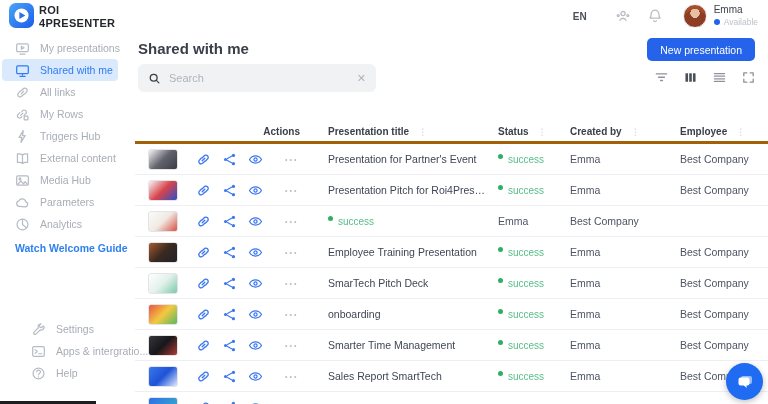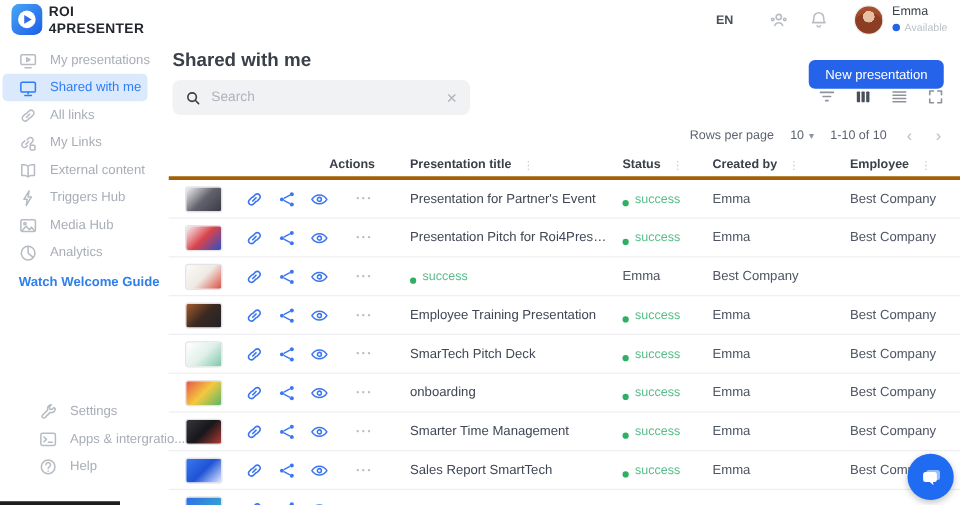--- a/index.html
+++ b/index.html
@@ -43,21 +43,21 @@
   .side-bottom { position:absolute; left:16px; right:0; bottom:20px; }
   .collapse-strip { position:absolute; left:0; bottom:0; width:120px; height:18px; background:#e2e2e6;
     display:flex; align-items:center; gap:8px; padding-left:10px; cursor:pointer; }
   .collapse-strip .c-icon { width:13px; height:13px; color:#4b5058; }
   .collapse-label { font-size:10px; font-weight:600; color:#363b43; white-space:nowrap; }
   .edge-artifact { position:absolute; left:0; bottom:0; width:96px; height:3px; background:#1d1d20; z-index:6; }
 
   
   .main { position:absolute; left:120px; top:32px; right:0; bottom:0; background:#fff; }
   .page-title { position:absolute; left:18px; top:8px; font-size:15px; font-weight:700; color:#3a4049; }
-  .new-btn { position:absolute; right:13px; top:16px; height:23px; padding:0 13px; background:#2563ea; color:#fff;
+  .new-btn { position:absolute; right:13px; top:6px; height:23px; padding:0 13px; background:#2563ea; color:#fff;
     border:none; border-radius:5px; font-size:10.5px; font-weight:500; display:flex; align-items:center; cursor:pointer;
     font-family:"Liberation Sans", sans-serif; }
   .searchbox { position:absolute; left:18px; top:32px; width:238px; height:28px; background:#f1f2f4;
     border-radius:6px; display:flex; align-items:center; padding:0 10px; gap:8px; }
   .search-ic { width:13px; height:13px; color:#3c4043; flex:0 0 13px; }
   .searchbox input { flex:1; border:none; background:transparent; outline:none; font-size:11px; color:#3f4654;
     font-family:"Liberation Sans", sans-serif; }
   .searchbox input::placeholder { color:#aeb3bc; }
   .search-clear { font-size:11px; color:#aeb3bc; cursor:pointer; }
   .view-icons { position:absolute; right:12px; top:38px; display:flex; align-items:center; gap:14px; }
@@ -77,21 +77,21 @@
   .th { display:flex; align-items:center; gap:9px; }
   .th-actions { justify-content:flex-end; padding-right:28px; }
   .kebab { font-size:9px; color:#c3c7cf; cursor:pointer; font-weight:400; }
   .trow { height:31px; border-bottom:1px solid #efeff3; font-size:10.5px; color:#474e5c; cursor:default; }
   .c-thumb { padding-left:13px; }
   .thumb { width:30px; height:21px; border-radius:3px; border:1px solid #e4e4e8; cursor:pointer; }
   .c-actions { display:flex; align-items:center; gap:11px; padding-left:3px; }
   .aicon { width:15px; height:15px; color:#3b76f0; cursor:pointer; flex:0 0 15px; }
   .more { font-size:7px; letter-spacing:2px; color:#b9bdc6; cursor:pointer; margin-left:11px; }
   .c-title { color:#3f4654; cursor:pointer; white-space:nowrap; overflow:hidden; text-overflow:ellipsis; padding-right:10px; }
-  .c-status { display:flex; align-items:flex-end; gap:5px; }
+  .c-status { display:flex; align-items:flex-start; gap:5px; }
   .sdot { width:5px; height:5px; border-radius:50%; background:#2faf63; }
   .stext { font-size:10px; color:#58bd8a; }
   .c-created, .c-company { color:#4d5462; }
 
   
   .chat-btn { position:absolute; right:5px; bottom:4px; width:37px; height:37px; border-radius:50%;
     background:#1f6bf1; box-shadow:0 2px 6px rgba(0,0,0,.25); cursor:pointer; z-index:9;
     display:flex; align-items:center; justify-content:center; }
   .chat-btn svg { width:20px; height:20px; }
 </style>
@@ -172,47 +172,55 @@
         </span>
     <span class="s-label">All links</span>
   </div>
       <div class="side-item">
     <span class="s-icon">
           <svg viewBox="0 0 16 16" fill="none" stroke="currentColor" stroke-width="1.3" stroke-linecap="round" stroke-linejoin="round">
             <path d="M6 9l2.4-2.4M5.2 6L3.6 7.6a2.3 2.3 0 103.2 3.2l.6-.6M9.6 9l1.6-1.6a2.3 2.3 0 10-3.2-3.2l-.8.8"></path>
             <rect x="9.8" y="9.8" width="4" height="4" rx="0.8"></rect>
           </svg>
         </span>
-    <span class="s-label">My Links</span>
+    <span class="s-label">My Rows</span>
+  </div>
+      <div class="side-item">
+    <span class="s-icon">
+          <svg viewBox="0 0 16 16" fill="none" stroke="currentColor" stroke-width="1.3" stroke-linecap="round" stroke-linejoin="round">
+            <path d="M8.8 1.8L4.4 9h2.8l-.8 5.2L10.8 7H8z"></path>
+          </svg>
+        </span>
+    <span class="s-label">Triggers Hub</span>
   </div>
       <div class="side-item">
     <span class="s-icon">
           <svg viewBox="0 0 16 16" fill="none" stroke="currentColor" stroke-width="1.3" stroke-linecap="round" stroke-linejoin="round">
             <path d="M8 4.3C7 3.4 5.7 3 4.4 3H2.6v9.2h2.3c1.2 0 2.3.4 3.1 1.2.8-.8 1.9-1.2 3.1-1.2h2.3V3h-1.8C10.3 3 9 3.4 8 4.3v8.9"></path>
           </svg>
         </span>
     <span class="s-label">External content</span>
-  </div>
-      <div class="side-item">
-    <span class="s-icon">
-          <svg viewBox="0 0 16 16" fill="none" stroke="currentColor" stroke-width="1.3" stroke-linecap="round" stroke-linejoin="round">
-            <path d="M8.8 1.8L4.4 9h2.8l-.8 5.2L10.8 7H8z"></path>
-          </svg>
-        </span>
-    <span class="s-label">Triggers Hub</span>
   </div>
       <div class="side-item">
     <span class="s-icon">
           <svg viewBox="0 0 16 16" fill="none" stroke="currentColor" stroke-width="1.3" stroke-linecap="round" stroke-linejoin="round">
             <rect x="1.8" y="3" width="12.4" height="10" rx="1.2"></rect>
             <circle cx="5.3" cy="6.3" r="1"></circle>
             <path d="M3 12.2l3.3-3.7 2.8 3 1.8-2.2 2.3 2.9"></path>
           </svg>
         </span>
     <span class="s-label">Media Hub</span>
+  </div>
+      <div class="side-item">
+    <span class="s-icon">
+          <svg viewBox="0 0 16 16" fill="none" stroke="currentColor" stroke-width="1.3" stroke-linecap="round" stroke-linejoin="round">
+            <path d="M4.6 12.2a3 3 0 01-.5-5.9 3.9 3.9 0 017.4 1.1 2.7 2.7 0 01-.6 5.3z"></path>
+          </svg>
+        </span>
+    <span class="s-label">Parameters</span>
   </div>
       <div class="side-item">
     <span class="s-icon">
           <svg viewBox="0 0 16 16" fill="none" stroke="currentColor" stroke-width="1.3" stroke-linecap="round" stroke-linejoin="round">
             <circle cx="8" cy="8" r="5.8"></circle>
             <path d="M8 2.2V8l4.2 3.6"></path>
           </svg>
         </span>
     <span class="s-label">Analytics</span>
   </div>
@@ -285,30 +293,20 @@
         <path d="M2.6 3.8h10.8M2.6 6.6h10.8M2.6 9.4h10.8M2.6 12.2h10.8"></path>
       </svg>
     </span>
     <span class="v-icon">
       <svg viewBox="0 0 16 16" fill="none" stroke="currentColor" stroke-width="1.4" stroke-linecap="round" stroke-linejoin="round">
         <path d="M3 6.2V3h3.2M9.8 3H13v3.2M13 9.8V13H9.8M6.2 13H3V9.8"></path>
       </svg>
     </span>
   </div>
 
-  <div class="pagination">
-    <span>Rows per page</span>
-    <span class="pg-select">
-      <span>10</span>
-      <span class="pg-arrow">▾</span>
-    </span>
-    <span>1-10 of 10</span>
-    <span class="pg-chevron">‹</span>
-    <span class="pg-chevron">›</span>
-  </div>
 
   <div class="table">
     <div class="tgrid thead">
       <div></div>
       <div class="th th-actions">Actions</div>
       <div class="th">
         <span>Presentation title</span>
         <span class="kebab">⋮</span>
       </div>
       <div class="th">

